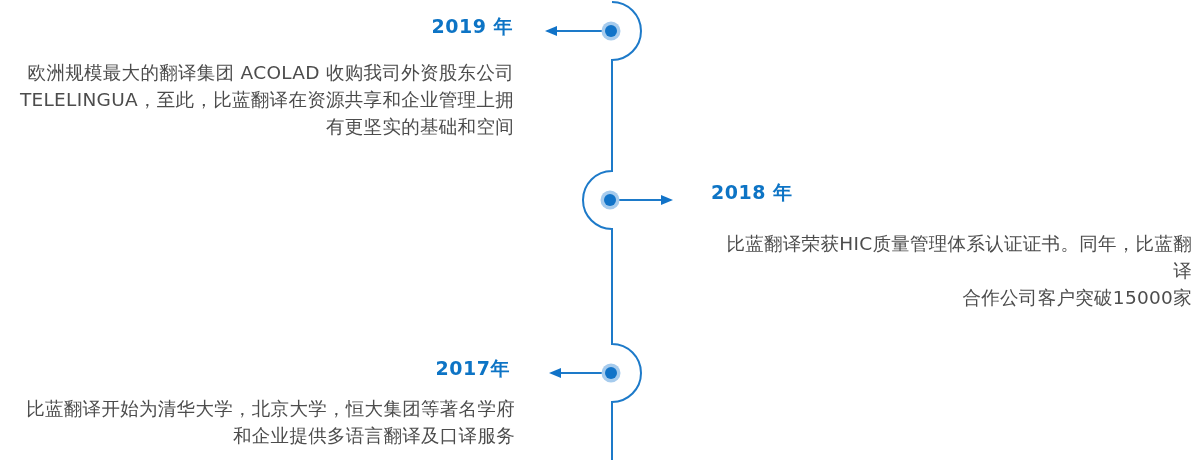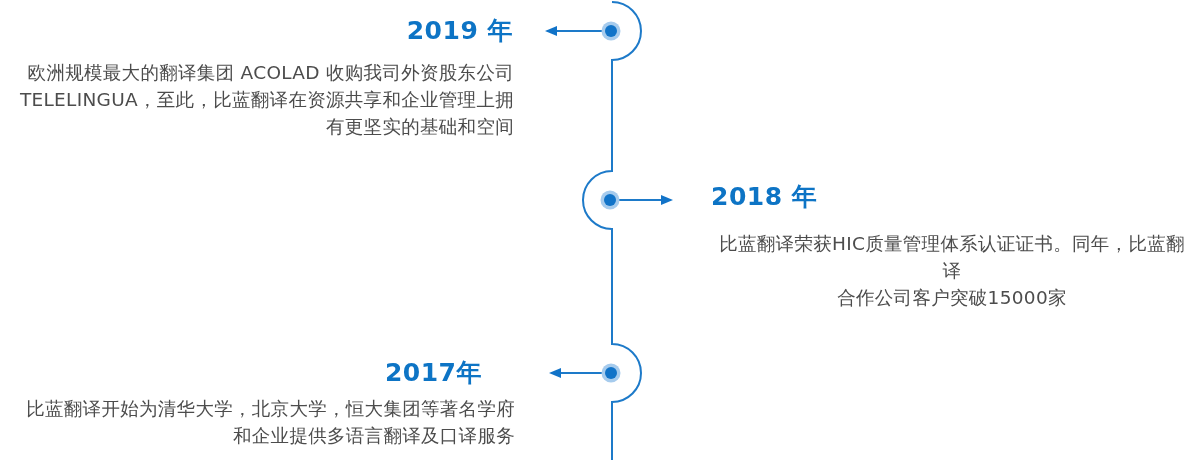--- a/index.html
+++ b/index.html
@@ -15,40 +15,40 @@
     font-family: "DejaVu Sans", "Liberation Sans", sans-serif;
   }
   .axis {
     position: absolute;
     left: 0;
     top: 0;
   }
   .year {
     position: absolute;
     margin: 0;
-    font-size: 25px;
+    font-size: 19px;
     font-weight: bold;
     letter-spacing: 0.5px;
     color: var(--accent, #0d74c5);
     white-space: nowrap;
   }
   .desc {
     position: absolute;
     margin: 0;
     font-size: 18.5px;
     line-height: 27px;
     letter-spacing: 0.3px;
     color: var(--body-text, #4c4c4c);
     white-space: pre-line;
   }
   .y2019 { right: 687px; top: 14px; }
   .d2019 { right: 686px; top: 59px;  width: 620px; text-align: right; }
   .y2018 { left: 711px;  top: 180px; }
-  .d2018 { left: 712px;  top: 230px; width: 480px; text-align: center; }
-  .y2017 { right: 718px; top: 356px; }
+  .d2018 { left: 712px;  top: 230px; width: 480px; text-align: right; }
+  .y2017 { right: 690px; top: 356px; }
   .d2017 { right: 685px; top: 395px; width: 620px; text-align: right; }
 </style>
 </head>
 <body>
 
 <div class="page" style="--accent: #0d74c5; --line: #1d7ac9; --dot: #1173c8; --dot-halo: #a6cbed; --body-text: #4c4c4c; --background: #ffffff;">
 
   <svg class="axis" width="1200" height="460" viewBox="0 0 1200 460" aria-hidden="true">
 
     <path d="M612 2 A29 29 0 0 1 612 60 L612 171 A29 29 0 0 0 612 229 L612 344 A29 29 0 0 1 612 402 L612 460" fill="none" stroke-width="2" stroke="#1d7ac9"></path>

